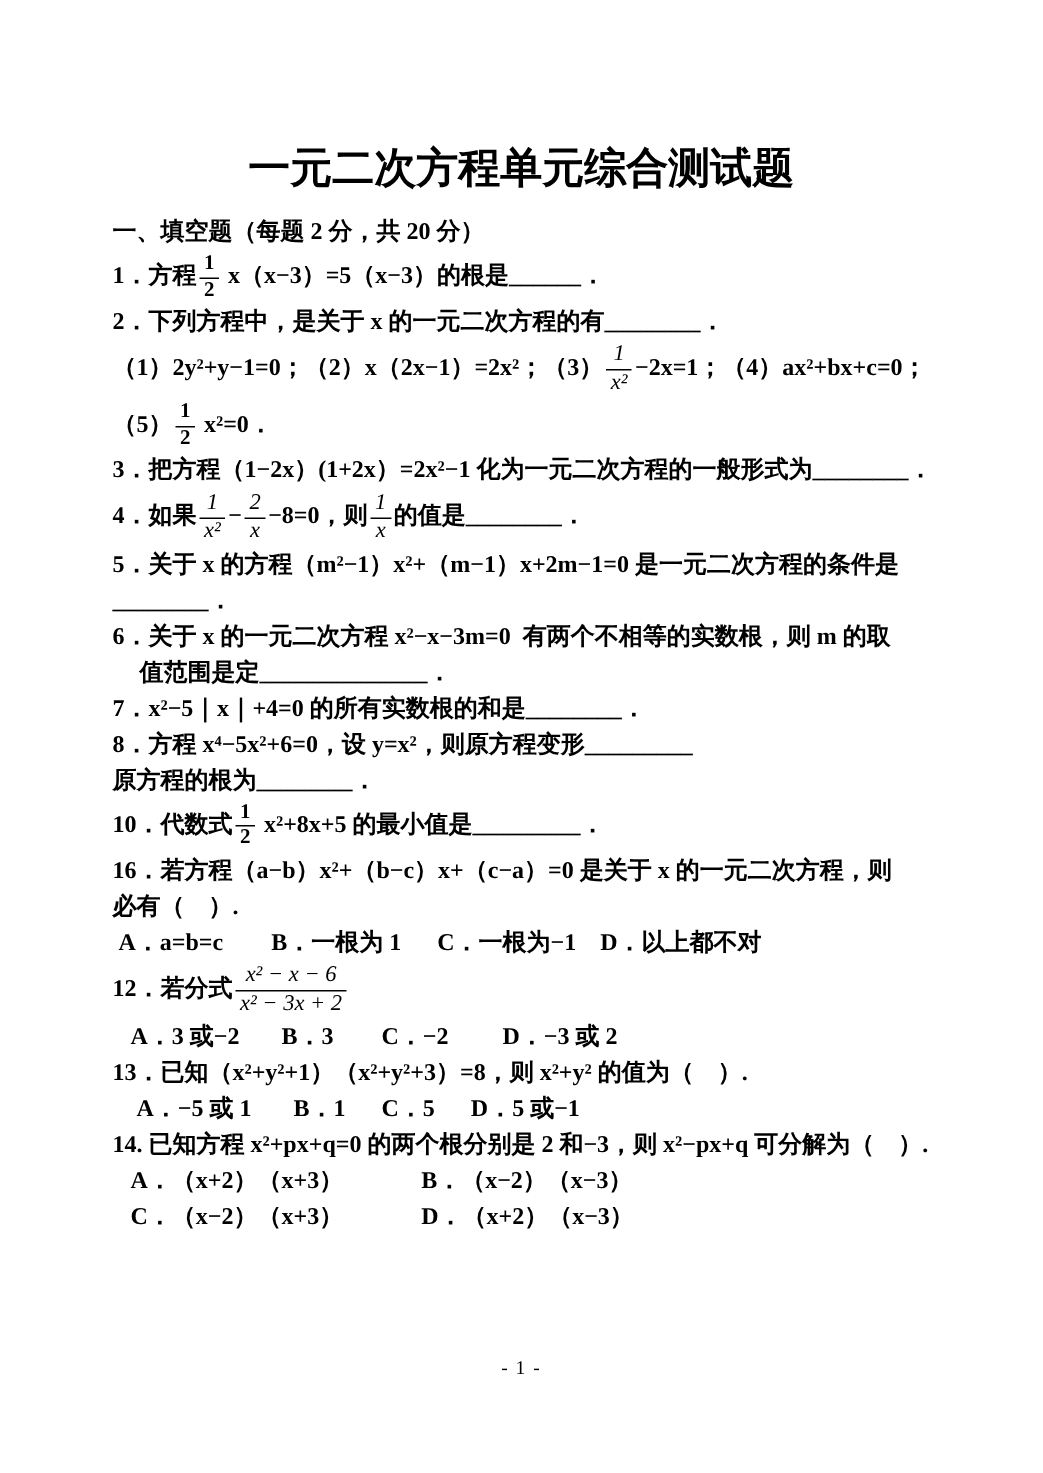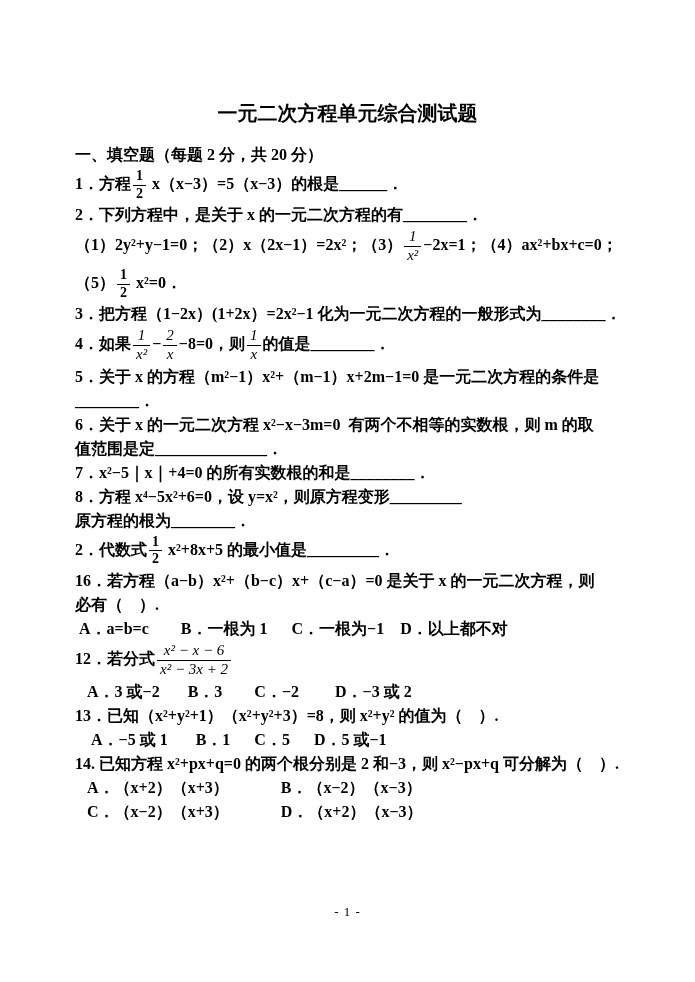--- a/index.html
+++ b/index.html
@@ -11,36 +11,36 @@
     color: #000000;
     font-family: "Liberation Serif", "DejaVu Serif", serif;
     font-weight: bold;
     position: relative;
     overflow: hidden;
     box-sizing: border-box;
   }
   .title {
     margin: 0;
     padding-top: 98px;
-    font-size: 20px;
+    font-size: 28px;
     line-height: 30px;
     text-align: center;
     font-weight: bold;
   }
   .doc-body {
     padding: 16px 68px 0 75px;
     font-size: 16px;
   }
   .line {
     white-space: pre-wrap;
     line-height: 22px;
     margin: 0 0 2px 0;
     min-height: 22px;
   }
-  .line.ind { }
+  .line.ind { margin-left: 18px; }
   .frac {
     display: inline-block;
     vertical-align: middle;
     text-align: center;
     margin: 1px 2px;
     line-height: 1.05;
     font-size: 14px;
   }
   .frac .num {
     display: block;
@@ -80,21 +80,21 @@
       <div class="line"><span>（5）</span><span class="frac"><span class="num">1</span><span class="den">2</span></span><span> x²=0．</span></div>
       <div class="line"><span>3．把方程（1−2x）(1+2x）=2x²−1 化为一元二次方程的一般形式为________．</span></div>
       <div class="line"><span>4．如果</span><span class="frac math"><span class="num">1</span><span class="den">x²</span></span><span>−</span><span class="frac math"><span class="num">2</span><span class="den">x</span></span><span>−8=0，则</span><span class="frac math"><span class="num">1</span><span class="den">x</span></span><span>的值是________．</span></div>
       <div class="line"><span>5．关于 x 的方程（m²−1）x²+（m−1）x+2m−1=0 是一元二次方程的条件是</span></div>
       <div class="line"><span>________．</span></div>
       <div class="line"><span>6．关于 x 的一元二次方程 x²−x−3m=0  有两个不相等的实数根，则 m 的取</span></div>
       <div class="line ind"><span>值范围是定______________．</span></div>
       <div class="line"><span>7．x²−5｜x｜+4=0 的所有实数根的和是________．</span></div>
       <div class="line"><span>8．方程 x⁴−5x²+6=0，设 y=x²，则原方程变形_________</span></div>
       <div class="line"><span>原方程的根为________．</span></div>
-      <div class="line"><span>2．代数式</span><span class="frac"><span class="num">1</span><span class="den">2</span></span><span> x²+8x+5 的最小值是_________．</span></div>
+      <div class="line"><span>10．代数式</span><span class="frac"><span class="num">1</span><span class="den">2</span></span><span> x²+8x+5 的最小值是_________．</span></div>
       <div class="line"><span>16．若方程（a−b）x²+（b−c）x+（c−a）=0 是关于 x 的一元二次方程，则</span></div>
       <div class="line"><span>必有（　）.</span></div>
       <div class="line"><span> A．a=b=c        B．一根为 1      C．一根为−1    D．以上都不对</span></div>
       <div class="line"><span>12．若分式</span><span class="frac math"><span class="num">x² − x − 6</span><span class="den">x² − 3x + 2</span></span></div>
       <div class="line"><span>   A．3 或−2       B．3        C．−2         D．−3 或 2</span></div>
       <div class="line"><span>13．已知（x²+y²+1）（x²+y²+3）=8，则 x²+y² 的值为（　）.</span></div>
       <div class="line"><span>    A．−5 或 1       B．1      C．5      D．5 或−1</span></div>
       <div class="line"><span>14. 已知方程 x²+px+q=0 的两个根分别是 2 和−3，则 x²−px+q 可分解为（　）.</span></div>
       <div class="line"><span>   A．（x+2）（x+3）             B．（x−2）（x−3）</span></div>
       <div class="line"><span>   C．（x−2）（x+3）             D．（x+2）（x−3）</span></div>

